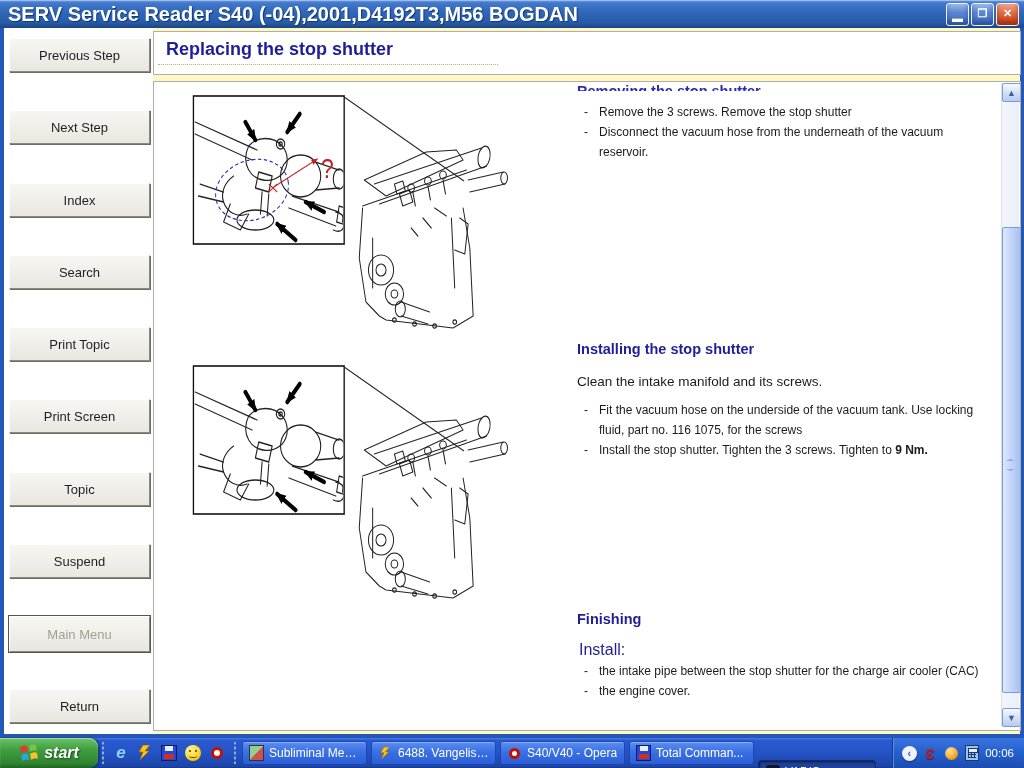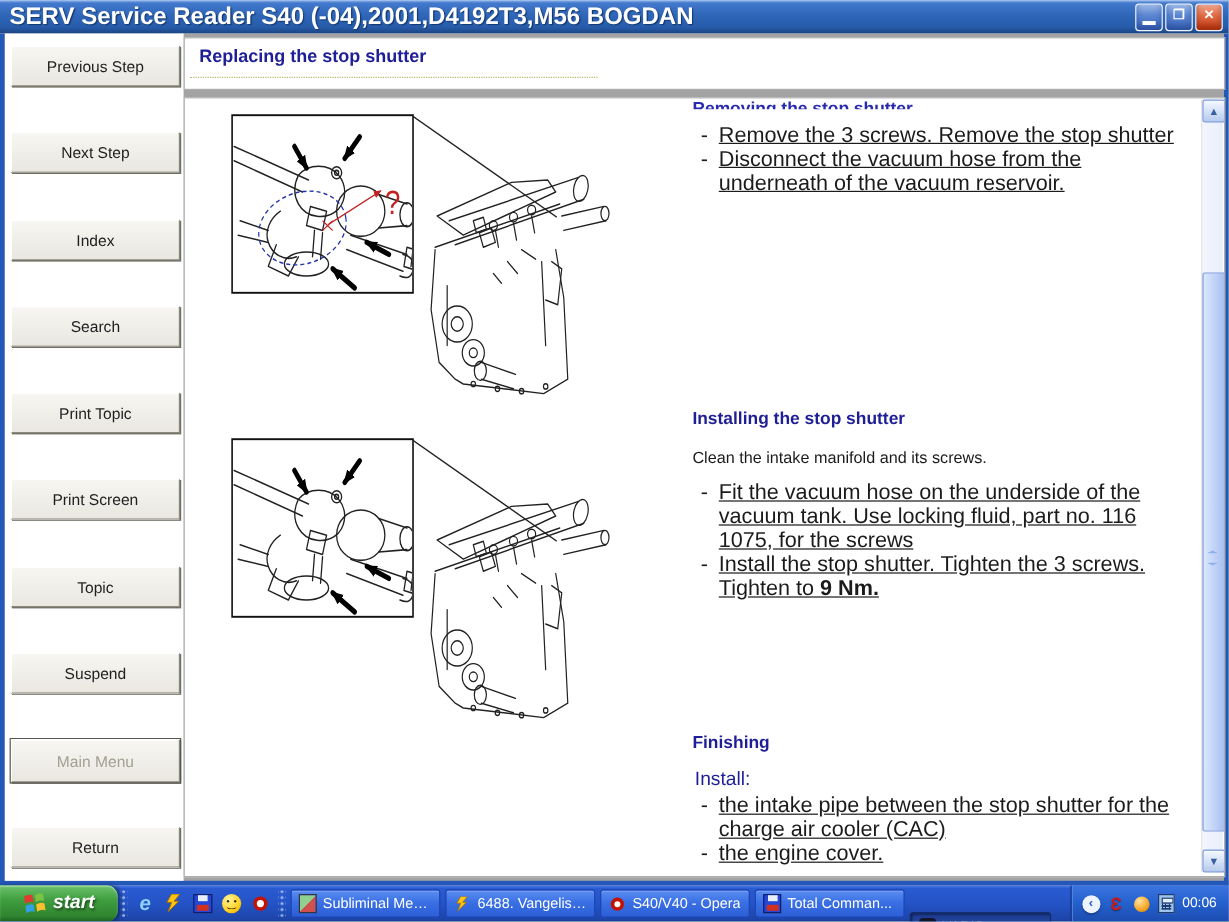--- a/index.html
+++ b/index.html
@@ -17,48 +17,48 @@
     display:flex;align-items:center;justify-content:center;
     color:#fff;font-size:11px;font-weight:bold;line-height:1;
     background:linear-gradient(180deg,#9db9e6 0%,#5d87d2 40%,#3c68be 100%);box-shadow:inset 0 -4px 5px rgba(20,50,120,.45);}
   .winbtn.close{background:linear-gradient(180deg,#f0a58c 0%,#e06a43 45%,#c43c16 100%);box-shadow:inset 0 -4px 5px rgba(130,30,0,.5);}
   .winbtn span{transform:translateY(-1px);}
   .winbtn.min span{transform:translateY(4px);}
 
   
   .winbody{position:absolute;left:0;top:28px;width:1016px;height:706px;
     border-left:4px solid #2358b8;border-right:4px solid #2358b8;border-bottom:4px solid #2358b8;
-    background:#a3a3a3;}
+    background:#fef9c3;}
 
   
   .sidebar{position:absolute;left:0;top:0;width:149px;height:706px;background:#fff;}
   .sbtn{position:absolute;left:5px;width:139px;height:32px;
     background:linear-gradient(180deg,#f7f6f2,#e9e7e0);
     border-top:1px solid #fff;border-left:1px solid #fff;
     border-right:1px solid #8b897e;border-bottom:1px solid #8b897e;
     box-shadow:1px 1px 0 #6e6d63;
     font-size:13px;color:#1f1f1f;display:flex;align-items:center;justify-content:center;cursor:default;}
   .sbtn.disabled{color:#a39f93;box-shadow:0 0 0 1px #55544e,1px 1px 0 #55544e;height:34px;}
 
   
   .headpanel{position:absolute;left:149px;top:3px;width:866px;height:42px;
     border:1px solid #adadad;background:#fff;}
-  .pagehead{position:absolute;left:12px;top:7px;font-size:15px;font-weight:bold;color:#1e1e96;}
+  .pagehead{position:absolute;left:12px;top:7px;font-size:18px;font-weight:bold;color:#1e1e96;}
   .headfocus{position:absolute;left:4px;top:32px;width:340px;border-bottom:1px dotted #b8b86a;}
   .contentpanel{position:absolute;left:149px;top:53px;width:866px;height:648px;
     border:1px solid #adadad;background:#fff;overflow:hidden;}
 
   
   .cutheading{position:absolute;left:423px;top:0;width:420px;height:9px;overflow:hidden;}
   .cutheading span{display:inline-block;margin-top:-11px;font-size:14.5px;font-weight:bold;
     color:#2a2ab0;border-bottom:1px solid #2a2ab0;padding-bottom:1px;}
   .sechead{position:absolute;left:423px;font-size:14.5px;font-weight:bold;color:#1e1e96;}
   .subhead{position:absolute;left:425px;font-size:16px;color:#1e1e96;}
   .bodytext{position:absolute;left:423px;width:414px;font-size:13.5px;color:#1b1b1b;line-height:20px;}
-  .bullets{position:absolute;left:423px;width:416px;font-size:18px;color:#1b1b1b;line-height:20px;text-decoration:underline;}
+  .bullets{position:absolute;left:423px;width:416px;font-size:12px;color:#1b1b1b;line-height:20px;}
   .bullet{position:relative;padding-left:22px;}
   .bullet::before{content:"-";position:absolute;left:7px;top:0;}
   .bullet b{font-weight:bold;}
 
   
   .figure{position:absolute;left:21px;width:335px;height:250px;}
   .figure svg{width:100%;height:100%;}
 
   
   .vscroll{position:absolute;right:1px;top:1px;width:17px;height:644px;

